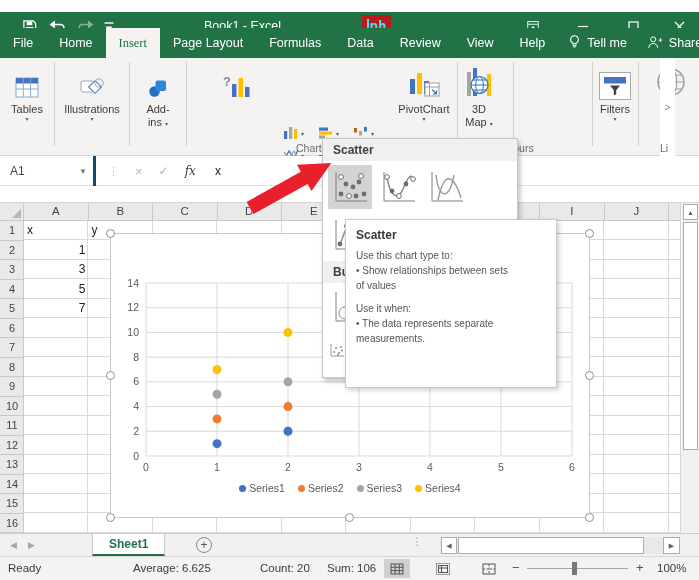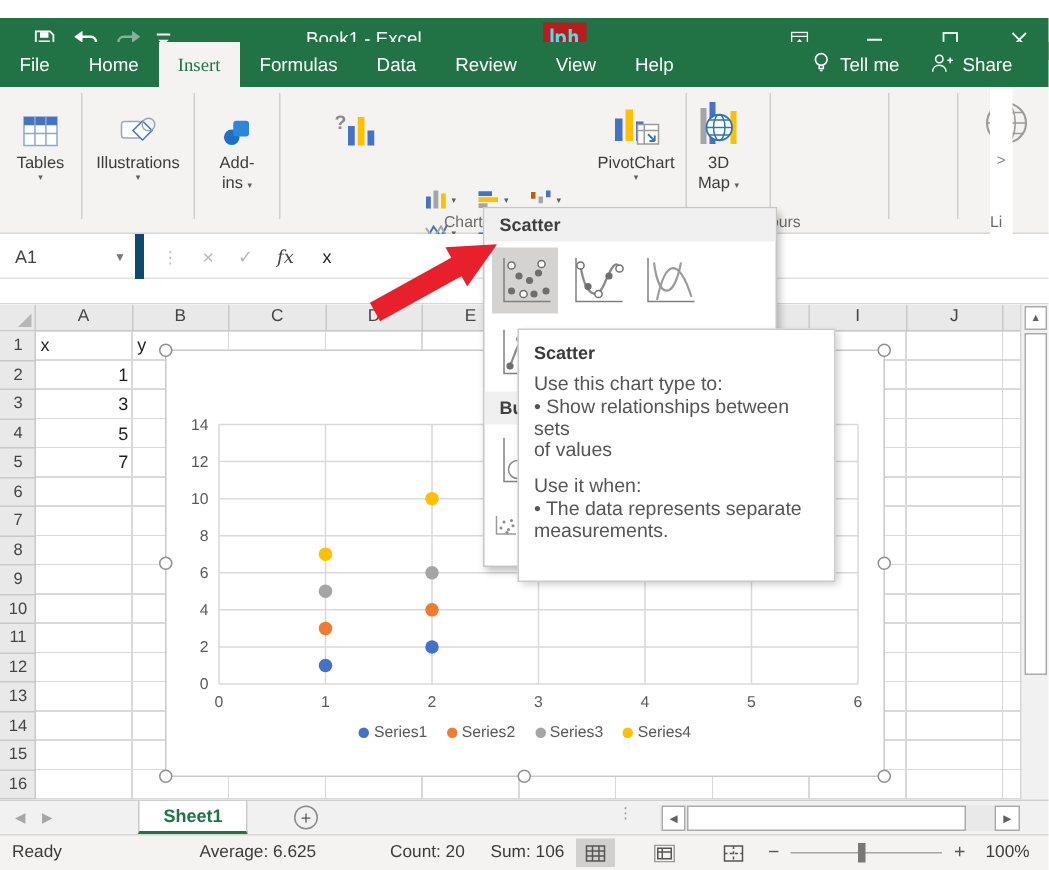--- a/index.html
+++ b/index.html
@@ -40,21 +40,21 @@
   .chitem{position:absolute;display:flex;align-items:center;gap:2px;}
   .chitem .mini{display:flex;align-items:center;}
   .chevsm{font-size:6px;color:#5f5f5f;}
   .grouplabel{position:absolute;top:84px;font-size:10.5px;color:#6a6a6a;}
   #clip-strip{position:absolute;left:660px;top:0;width:15px;height:98px;background:#fff;
     display:flex;align-items:center;justify-content:center;color:#8a8a8a;font-size:10px;}
 
   
   #formulabar{position:absolute;left:0;top:156px;width:699px;height:30px;background:#fff;
     border-bottom:1px solid #e1e1e1;font-size:12px;color:#444;}
-  #namebox{position:absolute;left:0;top:0;width:96px;height:30px;border-right:6px solid #0c4a6e;
+  #namebox{position:absolute;left:0;top:0;width:96px;height:30px;border-right:3px solid #0c4a6e;
     display:flex;align-items:center;padding-left:10px;}
   #namebox .dd{margin-left:auto;margin-right:6px;color:#777;font-size:8px;}
   #fbtns{position:absolute;left:100px;top:0;height:30px;display:flex;align-items:center;gap:16px;padding-left:8px;}
   .fx{font-family:"DejaVu Serif",serif;font-style:italic;color:#404040;}
   #fvalue{position:absolute;left:215px;top:0;height:30px;line-height:30px;color:#222;}
   #fbgap{position:absolute;left:0;top:186px;width:699px;height:17px;background:#fff;border-bottom:1px solid #d8d6d4;}
 
   
   #sheet{position:absolute;left:0;top:203px;width:680px;height:330px;background:#fff;overflow:hidden;}
   #colhdr-strip{position:absolute;left:24px;top:0;width:656px;height:18px;background:#e9e9e9;border-bottom:1px solid #c9c9c9;}
@@ -95,21 +95,21 @@
   .menu-hdr{position:absolute;left:0;width:100%;height:22px;background:#f0f0f0;color:#404040;
     font-size:12px;font-weight:bold;line-height:22px;padding-left:10px;}
   .gicon{position:absolute;width:44px;height:44px;display:flex;align-items:center;justify-content:center;background:#fff;}
   .gicon.active{background:#d5d3d1;}
   #more-item{position:absolute;left:6px;top:204px;display:flex;align-items:center;}
 
   
   #tooltip{position:absolute;left:345px;top:219px;width:212px;height:169px;background:#fff;
     border:1px solid #c9c9c9;box-shadow:2px 2px 5px rgba(0,0,0,.2);z-index:40;padding:8px 10px;}
   #tooltip .tt-title{font-size:12px;font-weight:bold;color:#3b3b3b;margin-bottom:7px;}
-  #tooltip .tt-line{font-size:13px;color:#555;line-height:14.8px;}
+  #tooltip .tt-line{font-size:10px;color:#555;line-height:14.8px;}
   #tooltip .tt-blank{height:9px;}
 
   
   #red-arrow{position:absolute;left:240px;top:148px;z-index:30;}
 
   
   #sheetbar{position:absolute;left:0;top:533px;width:699px;height:23px;background:#f1f1f1;border-top:1px solid #cfcfcf;}
   .navarr{position:absolute;top:0;height:23px;line-height:23px;color:#a6a6a6;font-size:9px;}
   #sheet-tab{position:absolute;left:92px;top:0;height:22px;background:#fff;border-left:1px solid #c9c9c9;
     border-right:1px solid #c9c9c9;border-bottom:2px solid #217346;color:#217346;font-weight:bold;
@@ -185,20 +185,21 @@
         <path d="M1 1l9 9M10 1l-9 9" stroke="#fff" stroke-width="1.2"></path>
       </svg>
   </div>
 </div>
 
 <div id="tabrow">
   <div id="main-tabs">
       <div class="tab">File</div>
       <div class="tab">Home</div>
       <div class="tab active">Insert</div>
+      <div class="tab">Page Layout</div>
       <div class="tab">Formulas</div>
       <div class="tab">Data</div>
       <div class="tab">Review</div>
       <div class="tab">View</div>
       <div class="tab">Help</div>
     </div>
   <div class="tab-spacer"></div>
   <div class="tab-extra">
     <span>
       <svg width="13" height="15" viewBox="0 0 14 16">
@@ -385,20 +386,32 @@
           <ellipse cx="14.5" cy="19" rx="3.8" ry="8.5" fill="none" stroke="#2e75b6"></ellipse>
           <path d="M6 19h17M7.5 14h14M7.5 24h14" stroke="#2e75b6" fill="none"></path>
         </svg>
     </div>
     <div class="blabel"><span>3D</span><br><span>Map</span> <span class="chevsm">▾</span></div>
   </div>
   <div class="rdiv" style="left:513px"></div>
 
   <div class="rdiv" style="left:592px"></div>
 
+  <div class="rgroup" style="left:594px;width:42px">
+    <div class="bigicon">
+        <div class="boxicon">
+      <svg width="26" height="22" viewBox="0 0 26 22">
+            <rect x="2" y="2" width="22" height="6.5" fill="#4472c4"></rect>
+            <path d="M8 10.5h10l-3.8 4.7v4l-2.4 1.2v-5.2z" fill="#404040"></path>
+          </svg>
+    </div>
+      </div>
+    <div class="blabel">Filters</div>
+    <div class="chev">▾</div>
+  </div>
   <div class="rdiv" style="left:638px"></div>
 
   <div class="rgroup" style="left:642px;width:56px">
     <div class="bigicon">
       <svg width="32" height="36" viewBox="0 0 32 36">
           <circle cx="17" cy="18" r="13" fill="none" stroke="#9b9b9b" stroke-width="1.4"></circle>
           <ellipse cx="17" cy="18" rx="5.8" ry="13" fill="none" stroke="#9b9b9b"></ellipse>
           <path d="M4 18h26M6 11h22M6 25h22" stroke="#9b9b9b" fill="none"></path>
         </svg>
     </div>

